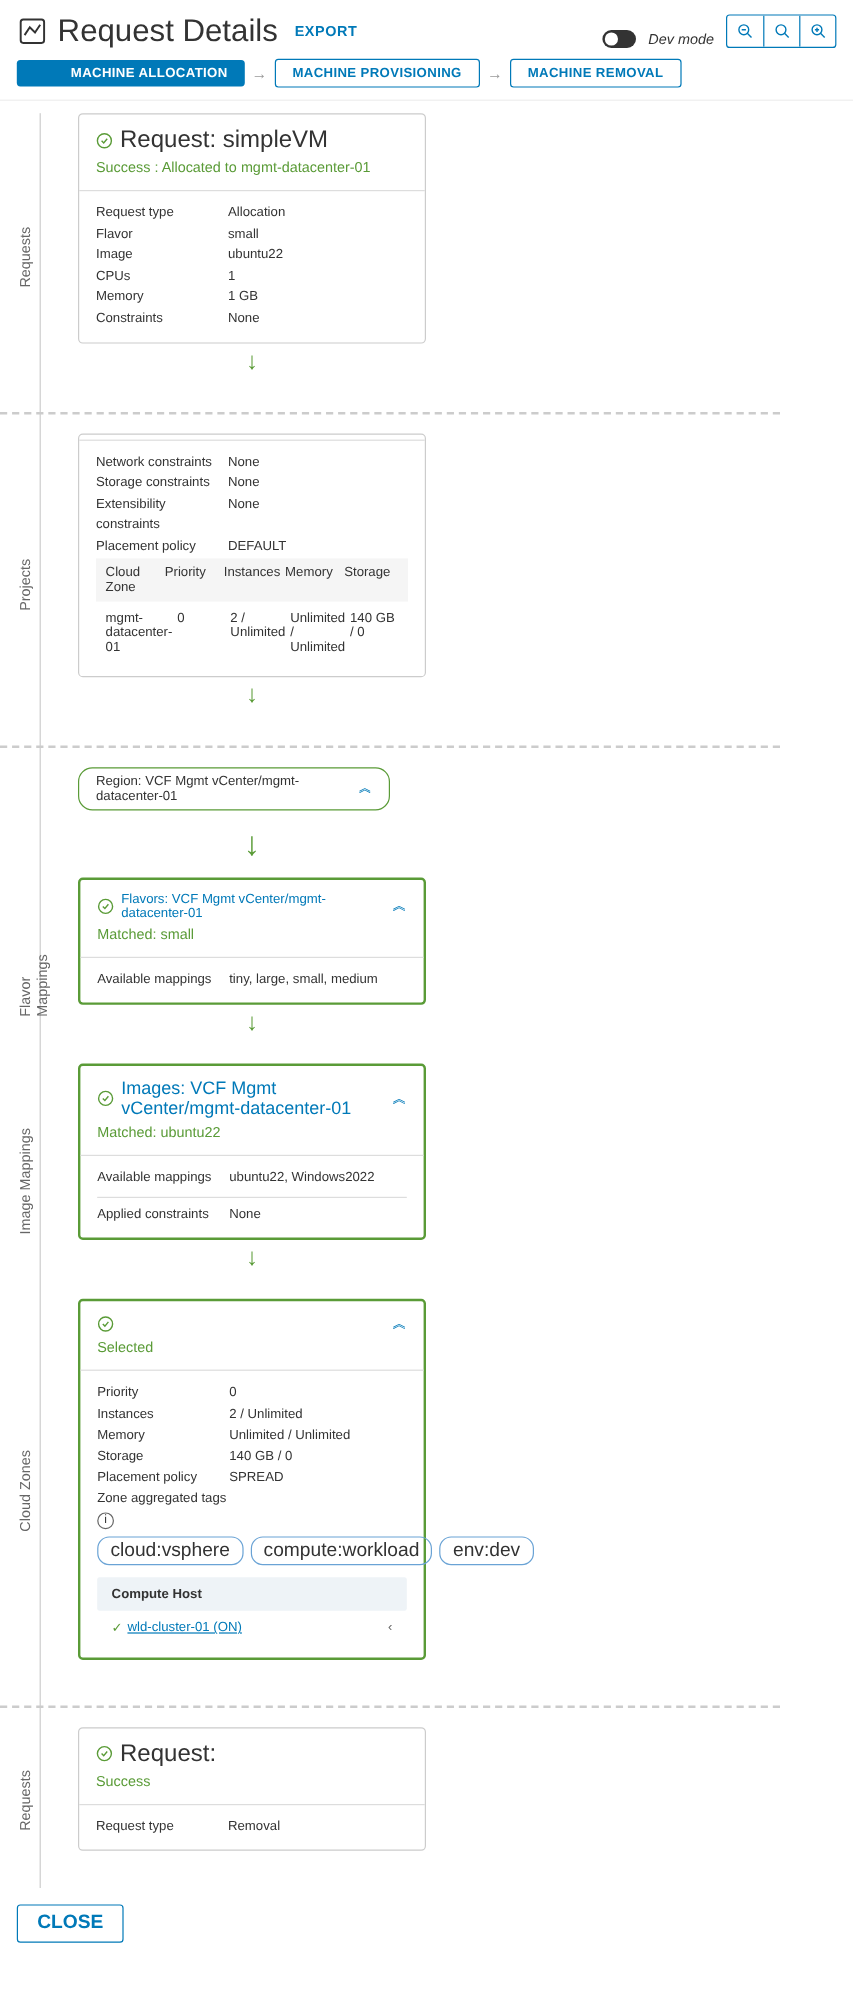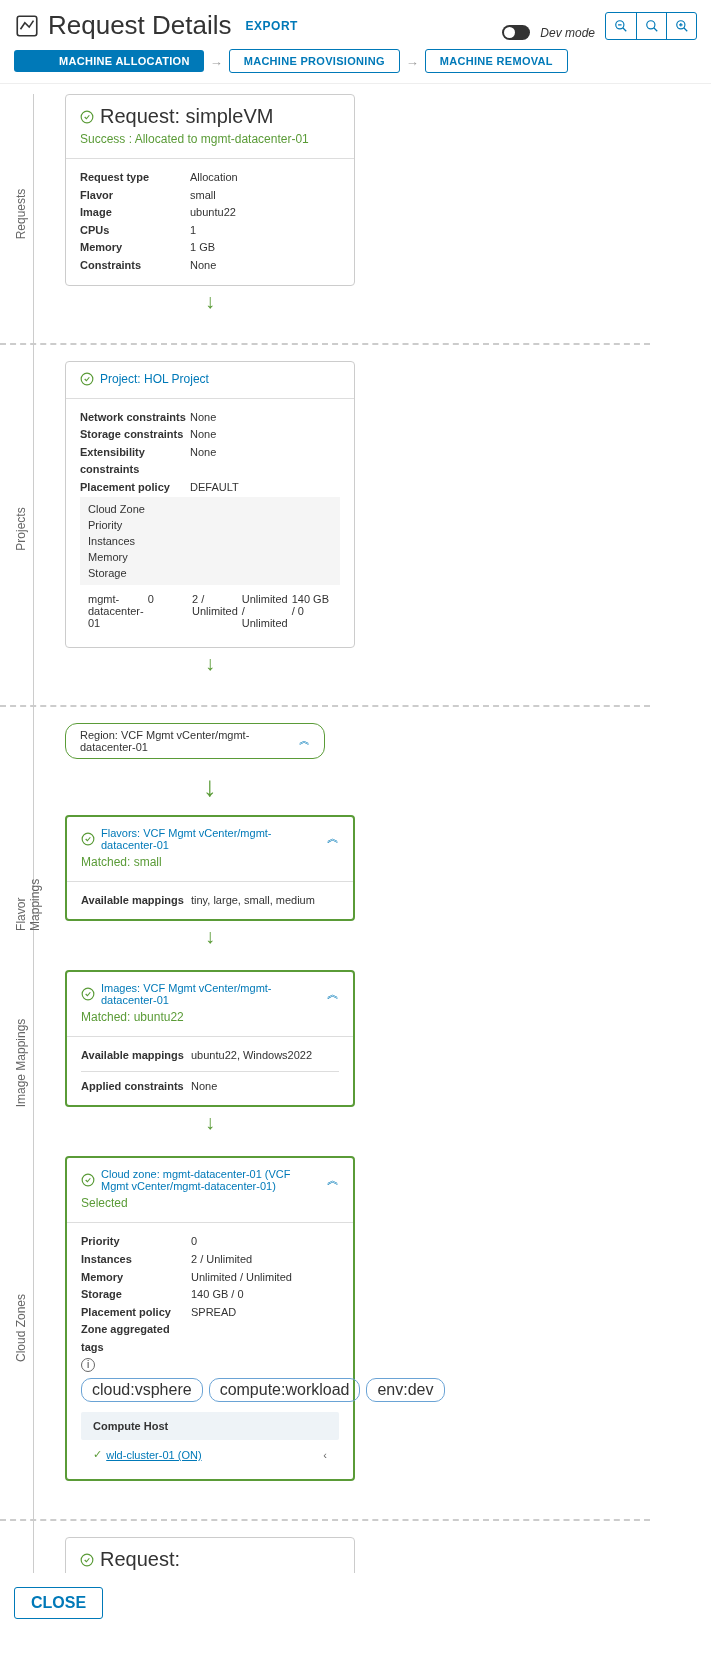--- a/index.html
+++ b/index.html
@@ -34,25 +34,25 @@
 .card-header { padding: 10px 14px 8px; }
 .card-title-row { display: flex; align-items: center; gap: 6px; }
 .check-icon { width: 14px; height: 14px; flex-shrink: 0; }
 .card-title { font-size: 20px; font-weight: 500; color: #333; }
 .card-title.link { color: #0079b8; font-size: 12px; }
 .card-status { color: #5a9b37; font-size: 12px; margin-top: 4px; }
 .collapse-icon { margin-left: auto; cursor: pointer; color: #0079b8; }
 .divider { height: 1px; background: #ddd; margin: 4px 0 0; }
 .card-body { padding: 10px 14px; }
 .kv-row { display: flex; font-size: 11px; line-height: 1.6; }
-.kv-key { width: 110px; font-weight: 700; flex-shrink: 0; }
+.kv-key { width: 110px; font-weight: 400; flex-shrink: 0; }
 .kv-val { flex: 1; }
 .arrow-down { text-align: center; color: #5a9b37; font-size: 20px; margin: 4px 0 4px 15px; width: 290px; }
 .hdash { border-top: 2px dashed #ccc; margin: 8px 0 16px -50px; width: 650px; }
-.table-hdr { display: flex; background: #f5f5f5; padding: 6px 8px; font-size: 11px; gap: 4px; flex-direction: column; }
+.table-hdr { display: flex; background: #f5f5f5; padding: 6px 8px; font-size: 11px; gap: 4px; }
 .table-hdr > div, .table-row > div { flex: 1; }
 .table-row { display: flex; padding: 8px; font-size: 11px; gap: 4px; }
 .region-pill { border: 1px solid #5a9b37; border-radius: 12px; padding: 5px 14px; font-size: 11px; width: 260px; margin-left: 15px; display: flex; align-items: center; }
 .tags { display: flex; gap: 6px; margin-top: 6px; }
 .tag-pill { border: 1px solid #6aa3d5; border-radius: 10px; padding: 2px 10px; font-size: 16px; color: #333; }
 .compute-box { background: #eef3f7; padding: 8px 12px; margin-top: 10px; font-size: 11px; font-weight: 600; border-radius: 2px; }
 .cluster-row { display: flex; align-items: center; padding: 8px 12px; font-size: 11px; }
 .cluster-link { color: #0079b8; text-decoration: underline; cursor: pointer; }
 .footer { padding: 14px; }
 .close-btn { border: 1px solid #0079b8; color: #0079b8; background: #fff; padding: 6px 16px; border-radius: 3px; font-size: 16px; font-weight: 600; cursor: pointer; }
@@ -152,29 +152,20 @@
             </div>
     </div>
   </div>
   <div class="arrow-down">↓</div>
 </div>
 <div class="hdash"></div>
 
 <div class="section-wrap">
   <div class="section-label">Projects</div>
   <div class="card">
-    <div class="card-header">
-      <div class="card-title-row">
-        <svg class="check-icon" viewBox="0 0 24 24" fill="none" stroke="#5a9b37" stroke-width="2">
-                <circle cx="12" cy="12" r="10"></circle>
-                <polyline points="8,12 11,15 16,9"></polyline>
-              </svg>
-        <span class="card-title link">Project: HOL Project</span>
-      </div>
-    </div>
     <div class="divider"></div>
     <div class="card-body">
       <div class="kv-row">
               <div class="kv-key">Network constraints</div>
               <div class="kv-val">None</div>
             </div>
       <div class="kv-row">
               <div class="kv-key">Storage constraints</div>
               <div class="kv-val">None</div>
             </div>
@@ -239,21 +230,21 @@
 
 <div class="section-wrap">
   <div class="section-label">Image Mappings</div>
   <div class="card green">
     <div class="card-header">
       <div class="card-title-row">
         <svg class="check-icon" viewBox="0 0 24 24" fill="none" stroke="#5a9b37" stroke-width="2">
                 <circle cx="12" cy="12" r="10"></circle>
                 <polyline points="8,12 11,15 16,9"></polyline>
               </svg>
-        <span class="card-title link" style="font-size:11px">Images: VCF Mgmt vCenter/mgmt-datacenter-01</span>
+        <span class="card-title link" style="font-size:15px">Images: VCF Mgmt vCenter/mgmt-datacenter-01</span>
         <span class="collapse-icon">︽</span>
       </div>
       <div class="card-status">Matched: ubuntu22</div>
     </div>
     <div class="divider"></div>
     <div class="card-body">
       <div class="kv-row">
               <div class="kv-key">Available mappings</div>
               <div class="kv-val">ubuntu22, Windows2022</div>
             </div>
@@ -269,21 +260,20 @@
 
 <div class="section-wrap">
   <div class="section-label">Cloud Zones</div>
   <div class="card green">
     <div class="card-header">
       <div class="card-title-row">
         <svg class="check-icon" viewBox="0 0 24 24" fill="none" stroke="#5a9b37" stroke-width="2">
                 <circle cx="12" cy="12" r="10"></circle>
                 <polyline points="8,12 11,15 16,9"></polyline>
               </svg>
-        <span class="card-title link" style="font-size:11px">Cloud zone: mgmt-datacenter-01 (VCF Mgmt vCenter/mgmt-datacenter-01)</span>
         <span class="collapse-icon">︽</span>
       </div>
       <div class="card-status">Selected</div>
     </div>
     <div class="divider"></div>
     <div class="card-body">
       <div class="kv-row">
               <div class="kv-key">Priority</div>
               <div class="kv-val">0</div>
             </div>

